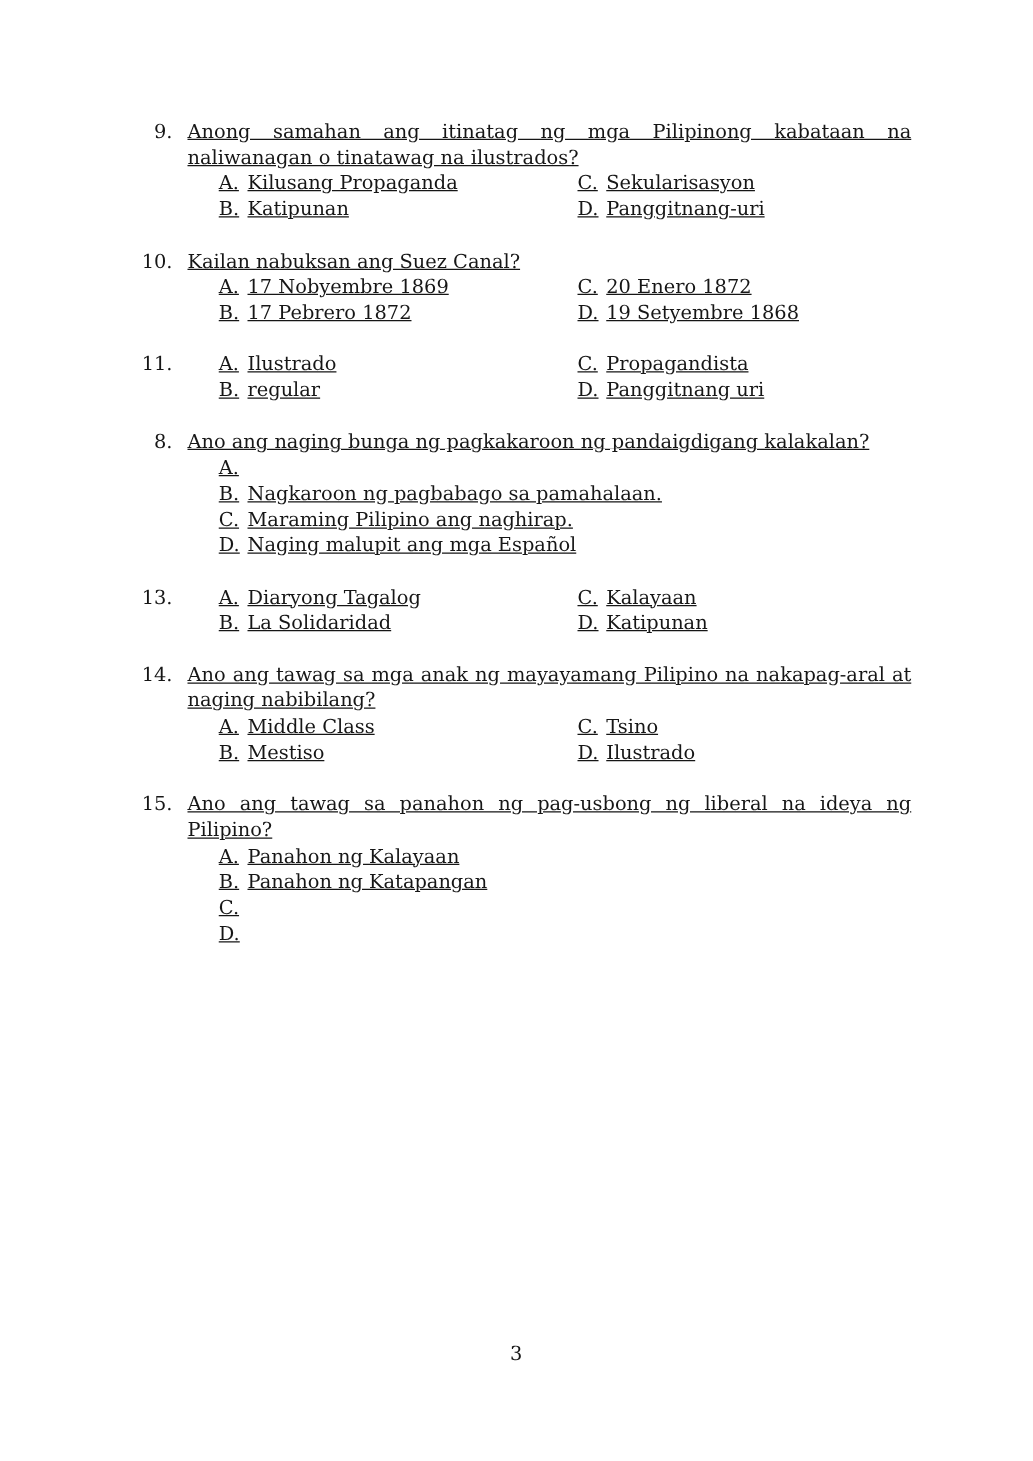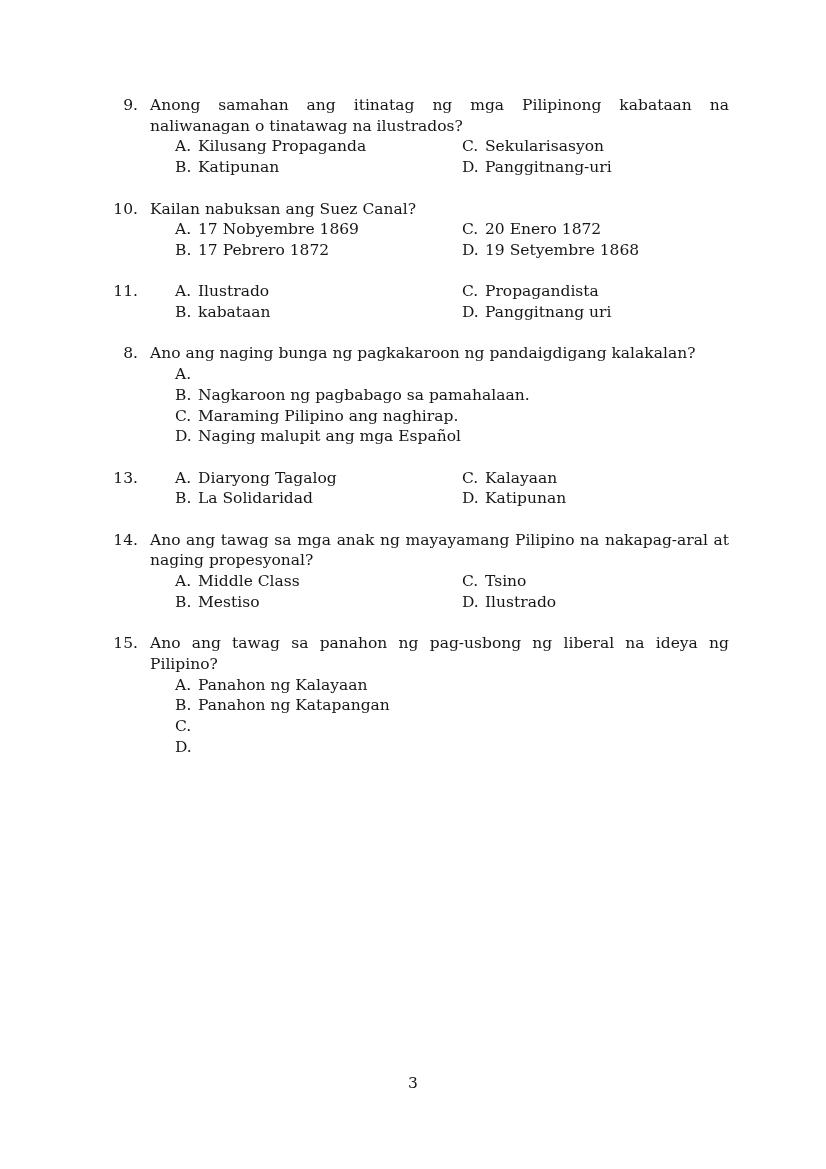--- a/index.html
+++ b/index.html
@@ -29,20 +29,21 @@
   }
   .qnum {
     flex: 0 0 40px;
     text-align: right;
     margin-right: 12px;
     white-space: nowrap;
   }
   .qbody {
     flex: 1 1 auto;
     min-width: 0;
+    text-decoration: underline;
   }
   .qtext {
     margin: 0;
     text-align: justify;
   }
   .opts {
     margin-left: 25px;
   }
   .opts.two-col {
     display: grid;
@@ -131,21 +132,21 @@
     <div class="qnum">11.</div>
     <div class="qbody">
       <div class="opts two-col" style="grid-template-rows: repeat(2, auto);">
   <div class="opt">
     <span class="opt-letter">A.</span>
     <span class="opt-text">Ilustrado</span>
   </div>
 
   <div class="opt">
     <span class="opt-letter">B.</span>
-    <span class="opt-text">kabataan</span>
+    <span class="opt-text">regular</span>
   </div>
 
   <div class="opt">
     <span class="opt-letter">C.</span>
     <span class="opt-text">Propagandista</span>
   </div>
 
   <div class="opt">
     <span class="opt-letter">D.</span>
     <span class="opt-text">Panggitnang uri</span>
@@ -204,21 +205,21 @@
     <span class="opt-letter">D.</span>
     <span class="opt-text">Katipunan</span>
   </div>
 </div>
     </div>
   </div>
 
   <div class="question">
     <div class="qnum">14.</div>
     <div class="qbody">
-      <p class="qtext">Ano ang tawag sa mga anak ng mayayamang Pilipino na nakapag-aral at naging propesyonal?</p>
+      <p class="qtext">Ano ang tawag sa mga anak ng mayayamang Pilipino na nakapag-aral at naging nabibilang?</p>
       <div class="opts two-col" style="grid-template-rows: repeat(2, auto);">
   <div class="opt">
     <span class="opt-letter">A.</span>
     <span class="opt-text">Middle Class</span>
   </div>
 
   <div class="opt">
     <span class="opt-letter">B.</span>
     <span class="opt-text">Mestiso</span>
   </div>

